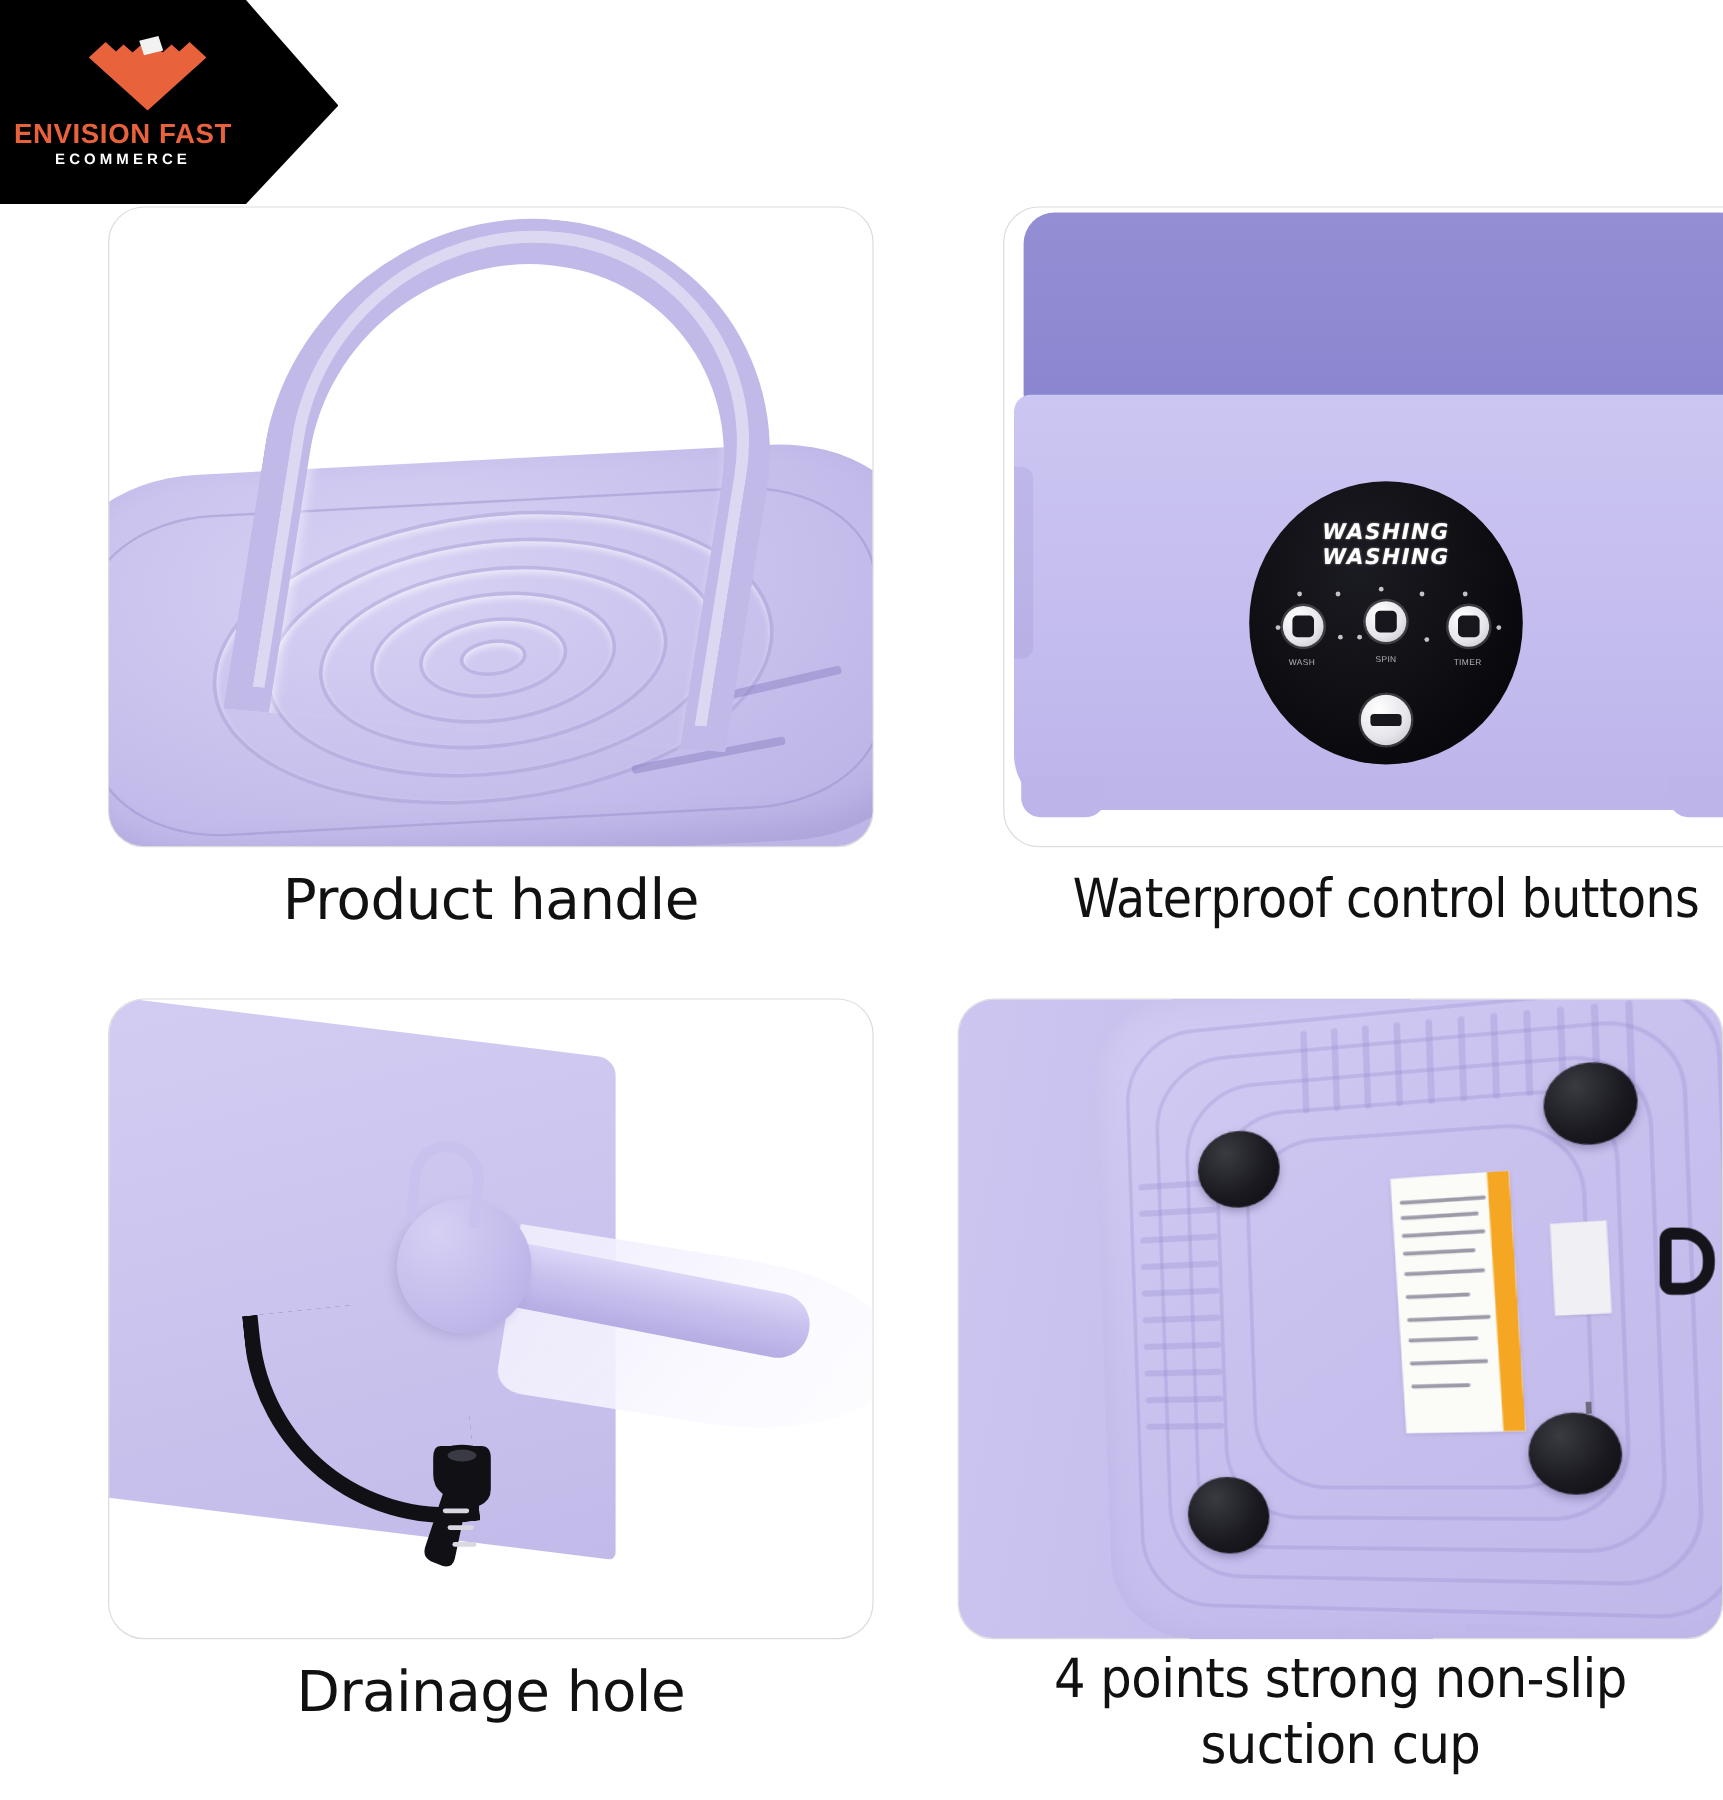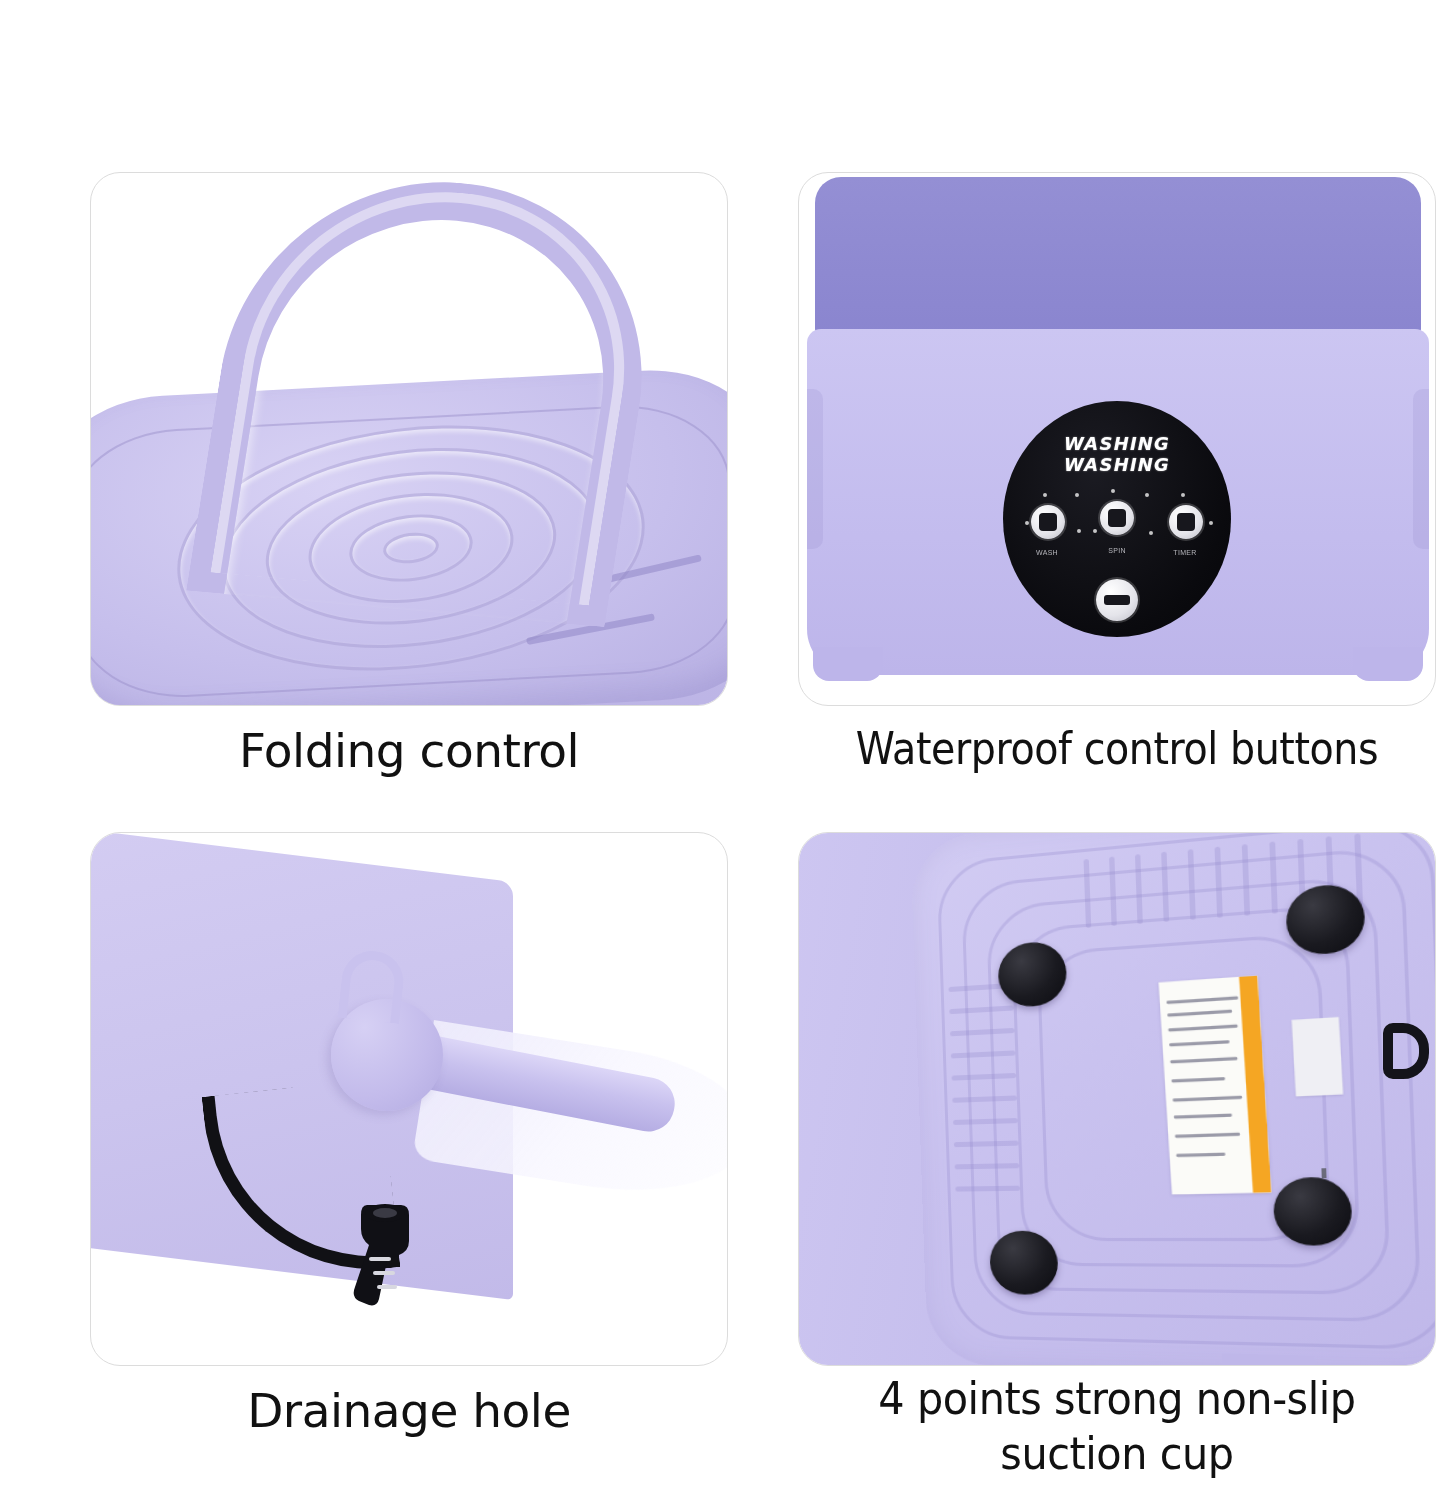--- a/index.html
+++ b/index.html
@@ -54,21 +54,21 @@
     letter-spacing: -0.5px;
     line-height: 1;
     text-shadow: 2px 2px 0 rgba(90,70,190,0.35);
   }
 
   
   .grid { position: absolute; left: 0; top: 170px; width: 1436px; height: 1330px; }
 
   .cell { position: absolute; }
   .cell-1 { left: 90px;  top: 2px;   width: 638px; height: 660px; }
-  .cell-2 { left: 798px; top: 2px;   width: 528px; height: 660px; border-radius: 15px; }
+  .cell-2 { left: 836px; top: 2px;   width: 528px; height: 660px; border-radius: 15px; }
   .cell-3 { left: 90px;  top: 662px; width: 574px; height: 660px; }
   .cell-4 { left: 798px; top: 662px; width: 548px; height: 660px; }
 
   .photo {
     position: relative;
     width: 638px; height: 534px;
     border: 1.5px solid #DCDCDC;
     border-radius: 30px;
     background: #ffffff;
     overflow: hidden;
@@ -296,20 +296,30 @@
   .p4-dot { position:absolute; left: 372px; top: 336px; width:4px; height:9px; background:#6c6c7c;}
   .p4-notch { position:absolute; left: 280px; top: 506px; width: 80px; height: 22px; background:#BFB7E9; border-radius: 0 0 10px 10px;}
 </style>
 </head>
 <body>
 
 <div class="page">
 
   <div class="header">
 
+    <div class="logo-badge arrow">
+      <svg class="logo-mark" viewBox="0 0 102 76">
+        <path d="M51 74 L2 30 L16 17 L51 49 L86 17 L100 30 Z" fill="#E8623C"></path>
+        <path d="M51 58 L20 29 L31 19 L51 37 L71 19 L82 29 Z" fill="#E8623C"></path>
+        <path d="M51 40 L37 27 L45 20 L51 25 L57 20 L65 27 Z" fill="#E8623C"></path>
+        <path d="M44 16 L60 12 L64 24 L48 28 Z" fill="#F2F2F2"></path>
+      </svg>
+      <div class="logo-brand">ENVISION FAST</div>
+      <div class="logo-sub">ECOMMERCE</div>
+    </div>
 
   </div>
 
   <div class="grid">
 
     <div class="cell cell-1">
       <div class="photo">
         <div class="p1-bodyback"></div>
         <div class="p1-lid">
           <div class="p1-lid-seam"></div>
@@ -318,21 +328,21 @@
           <div class="ripple" style="width:292px;height:150px;"></div>
           <div class="ripple" style="width:206px;height:108px;"></div>
           <div class="ripple" style="width:124px;height:66px;"></div>
           <div class="ripple" style="width:56px;height:30px;"></div>
           <div class="p1-slot" style="left:540px;top:196px;width:110px;height:7px;transform:rotate(-10deg);"></div>
           <div class="p1-slot" style="left:470px;top:252px;width:130px;height:7px;transform:rotate(-8deg);"></div>
         </div>
         <div class="p1-handle"></div>
         <div class="p1-handle-hl"></div>
       </div>
-      <div class="caption">Folding control</div>
+      <div class="caption">Product handle</div>
     </div>
 
     <div class="cell cell-2">
       <div class="photo">
         <div class="p2-machine">
           <div class="p2-lid"></div>
           <div class="p2-body"></div>
           <div class="p2-foot-l"></div>
           <div class="p2-foot-r"></div>
 

